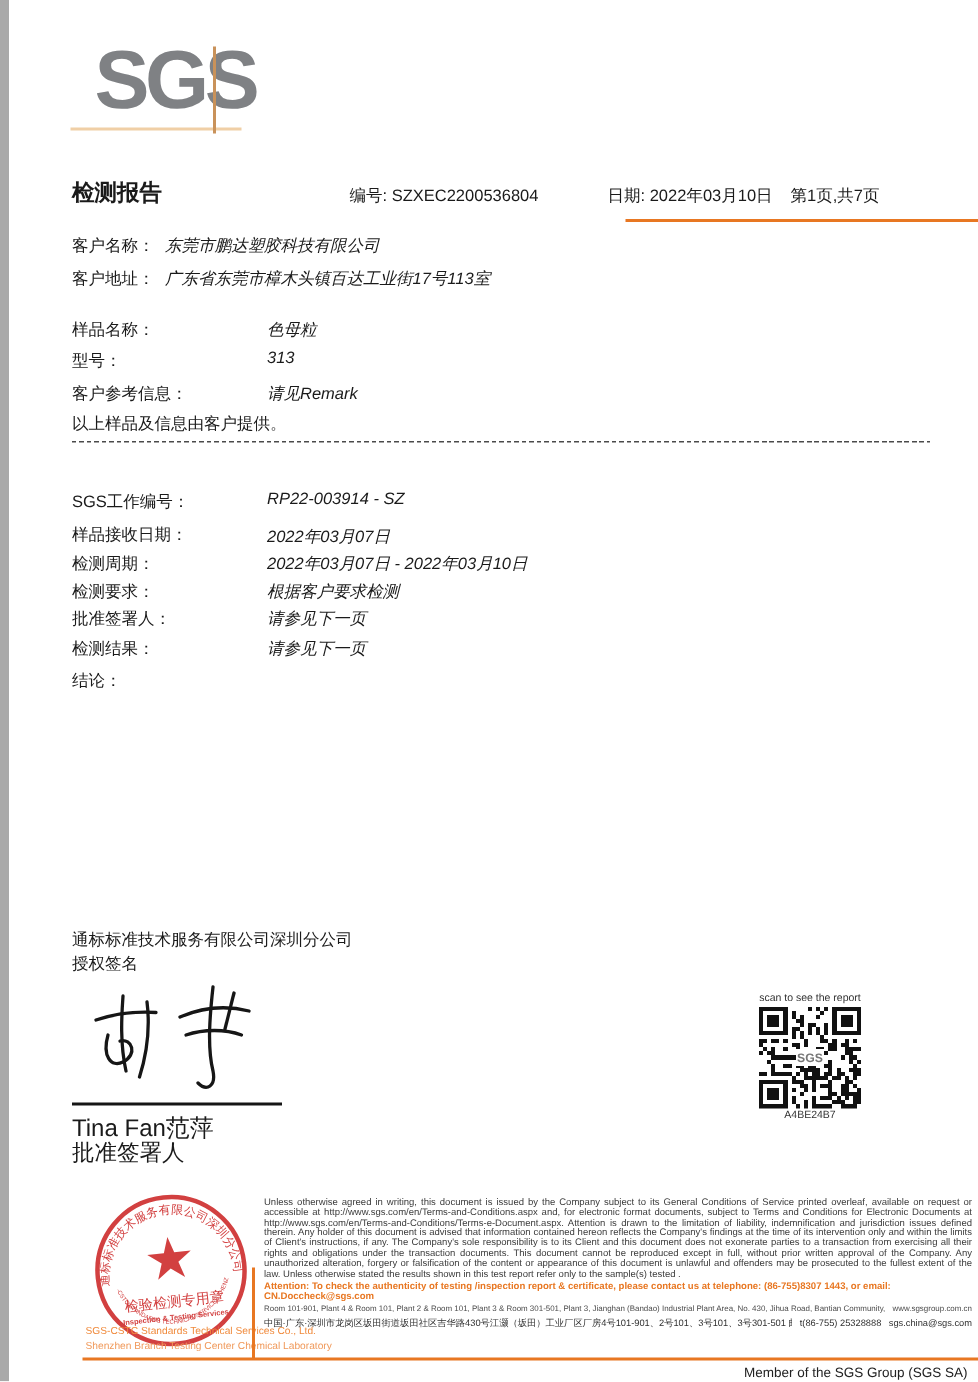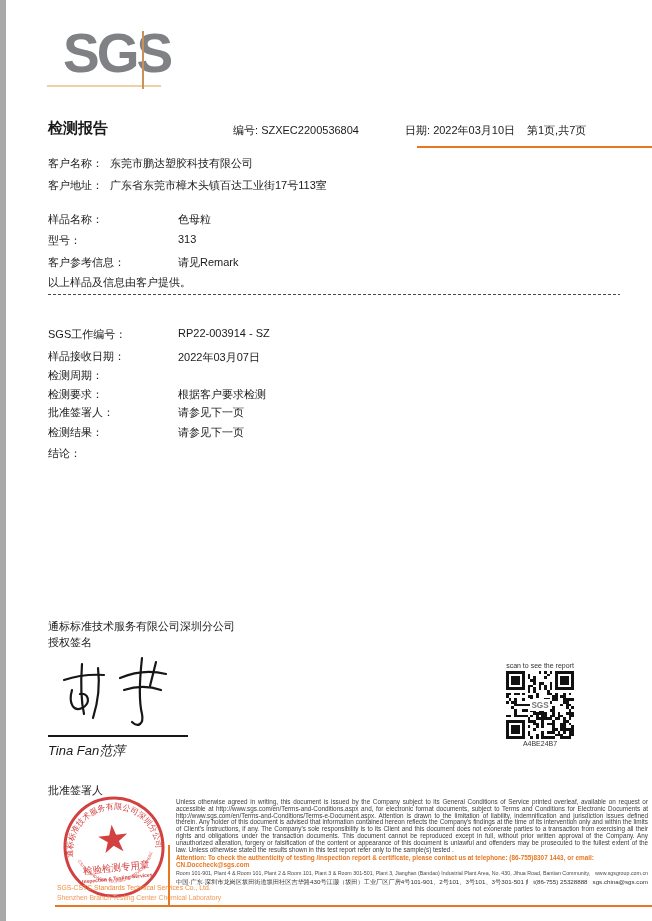--- a/index.html
+++ b/index.html
@@ -13,36 +13,36 @@
   .logo-text { left:63px; top:26px; font-size:55px; font-weight:bold; color:#7f8184; letter-spacing:-3px; line-height:1; }
   .logo-hline { left:47px; top:85px; width:114px; height:2px; background:#f0cfa6; }
   .logo-vline { left:142px; top:31px; width:2px; height:58px; background:#c9925a; }
   .report-title { left:48px; top:119px; font-size:15px; font-weight:bold; }
   .head-no   { left:233px; top:123px; font-size:11px; }
   .head-date { left:405px; top:123px; font-size:11px; }
   .head-page { left:527px; top:123px; font-size:11px; }
   .head-orange-line { left:417px; top:146px; width:235px; height:2px; background:#e87722; }
 
   .lbl { font-size:11px; color:#1a1a1a; }
-  .val { font-size:11px; color:#1a1a1a; }
+  .val { font-size:11px; color:#1a1a1a;font-style:italic; }
   .row-lbl { left:48px; }
   .cust-val { left:110px; }
   .col-val { left:178px; }
 
   .dashed-sep { left:48px; top:294px; width:572px; height:1px;
     background:repeating-linear-gradient(90deg,#4a4a4a 0 3px,transparent 3px 5px); }
 
   .conclusion { left:178px; top:444px; width:452px; font-size:11px; line-height:19px; color:#1a1a1a; }
 
   .sig-company { left:48px; top:619px; font-size:11px; }
   .sig-auth    { left:48px; top:635px; font-size:11px; }
   .sig-svg     { left:58px; top:650px; }
   .sig-line    { left:48px; top:735px; width:140px; height:2px; background:#161616; }
-  .sig-name    { left:48px; top:742px; font-size:13px;font-style:italic; }
-  .sig-role    { left:48px; top:759px; font-size:11px;margin-top:24px; }
+  .sig-name    { left:48px; top:742px; font-size:16px; }
+  .sig-role    { left:48px; top:759px; font-size:15px; }
 
   .qr-caption { left:498px; top:662px; width:84px; font-size:7px; color:#333; text-align:center; }
   .qr-box     { left:506px; top:671px; width:68px; height:68px; }
   .qr-code-id { left:498px; top:740px; width:84px; font-size:7px; color:#333; text-align:center; }
 
   
   .stamp { left:62px; top:795px; transform:rotate(-6deg); opacity:.92; }
   .org-line1 { left:57px; top:884px; font-size:6.8px; color:#f08a3c; white-space:nowrap; }
   .org-line2 { left:57px; top:894px; font-size:6.8px; color:#f0995a; white-space:nowrap; }
   .foot-vline { left:168px; top:845px; width:2px; height:61px; background:#e87722; }
@@ -88,20 +88,21 @@
   <div class="abs col-val val" style="top:255px">请见Remark</div>
   <div class="abs row-lbl lbl" style="top:275px">以上样品及信息由客户提供。</div>
 
   <div class="abs dashed-sep"></div>
 
   <div class="abs row-lbl lbl" style="top:327px">SGS工作编号：</div>
   <div class="abs col-val val" style="top:327px">RP22-003914 - SZ</div>
   <div class="abs row-lbl lbl" style="top:349px">样品接收日期：</div>
   <div class="abs col-val val" style="top:350px">2022年03月07日</div>
   <div class="abs row-lbl lbl" style="top:368px">检测周期：</div>
+  <div class="abs col-val val" style="top:368px">2022年03月07日 - 2022年03月10日</div>
   <div class="abs row-lbl lbl" style="top:387px">检测要求：</div>
   <div class="abs col-val val" style="top:387px">根据客户要求检测</div>
   <div class="abs row-lbl lbl" style="top:405px">批准签署人：</div>
   <div class="abs col-val val" style="top:405px">请参见下一页</div>
   <div class="abs row-lbl lbl" style="top:425px">检测结果：</div>
   <div class="abs col-val val" style="top:425px">请参见下一页</div>
 
   <div class="abs row-lbl lbl" style="top:446px">结论：</div>
 
   <div class="abs sig-company">通标标准技术服务有限公司深圳分公司</div>
@@ -359,13 +360,14 @@
       <span class="addr-side">www.sgsgroup.com.cn</span>
     </div>
     <div class="addr-row addr-cn">
       <span class="addr-main">中国·广东·深圳市龙岗区坂田街道坂田社区吉华路430号江灏（坂田）工业厂区厂房4号101-901、2号101、3号101、3号301-501 邮编：518129</span>
       <span class="addr-side">t(86-755) 25328888</span>
       <span class="addr-side">sgs.china@sgs.com</span>
     </div>
   </div>
 
   <div class="abs foot-rule"></div>
+  <div class="abs member">Member of the SGS Group (SGS SA)</div>
 </div>
 
 </body></html>

